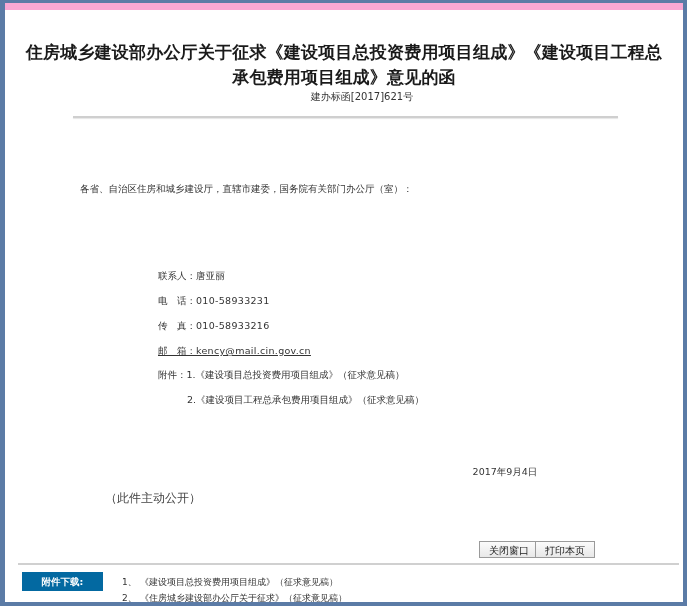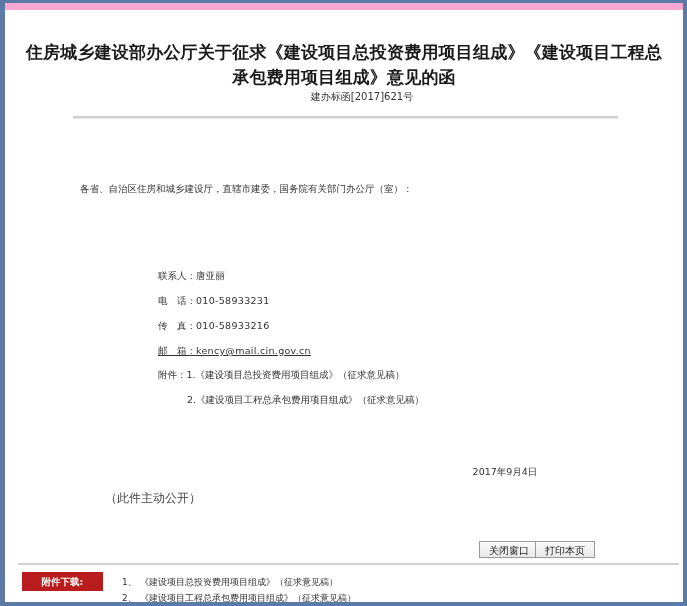--- a/index.html
+++ b/index.html
@@ -46,21 +46,21 @@
       box-sizing: border-box; font-family: "DejaVu Sans", sans-serif; padding: 0;
     }
     .btn-close { left: 474px; }
     .btn-print { left: 530px; }
     .divider-bottom {
       position: absolute; left: 13px; right: 4px; top: 553px; height: 2px;
       background: #d0d0d0;
     }
     .badge {
       position: absolute; left: 17px; top: 562px; width: 81px; height: 19px;
-      background: #b91c1c; color: #fff; font-size: 9.5px; font-weight: bold;
+      background: #0369a1; color: #fff; font-size: 9.5px; font-weight: bold;
       text-align: center; line-height: 19px;
     }
     .dl { left: 117px; font-size: 9px; color: #333; white-space: nowrap; }
     .dl .num { display: inline-block; width: 18px; }
   </style>
 </head>
 <body>
 
 <div class="frame">
 
@@ -101,16 +101,16 @@
   <button class="btn btn-print">打印本页</button>
 
   <div class="divider-bottom"></div>
 
   <div class="badge">附件下载:</div>
 
   <div class="abs dl" style="top:566px;">
     <span class="num">1、</span><span>《建设项目总投资费用项目组成》（征求意见稿）</span>
   </div>
   <div class="abs dl" style="top:582px;">
-    <span class="num">2、</span><span>《建设项目工程总承包费用项目组成》（征求意见稿）</span>
+    <span class="num">2、</span><span>《住房城乡建设部办公厅关于征求》（征求意见稿）</span>
   </div>
 
 </div>
 
 </body></html>

